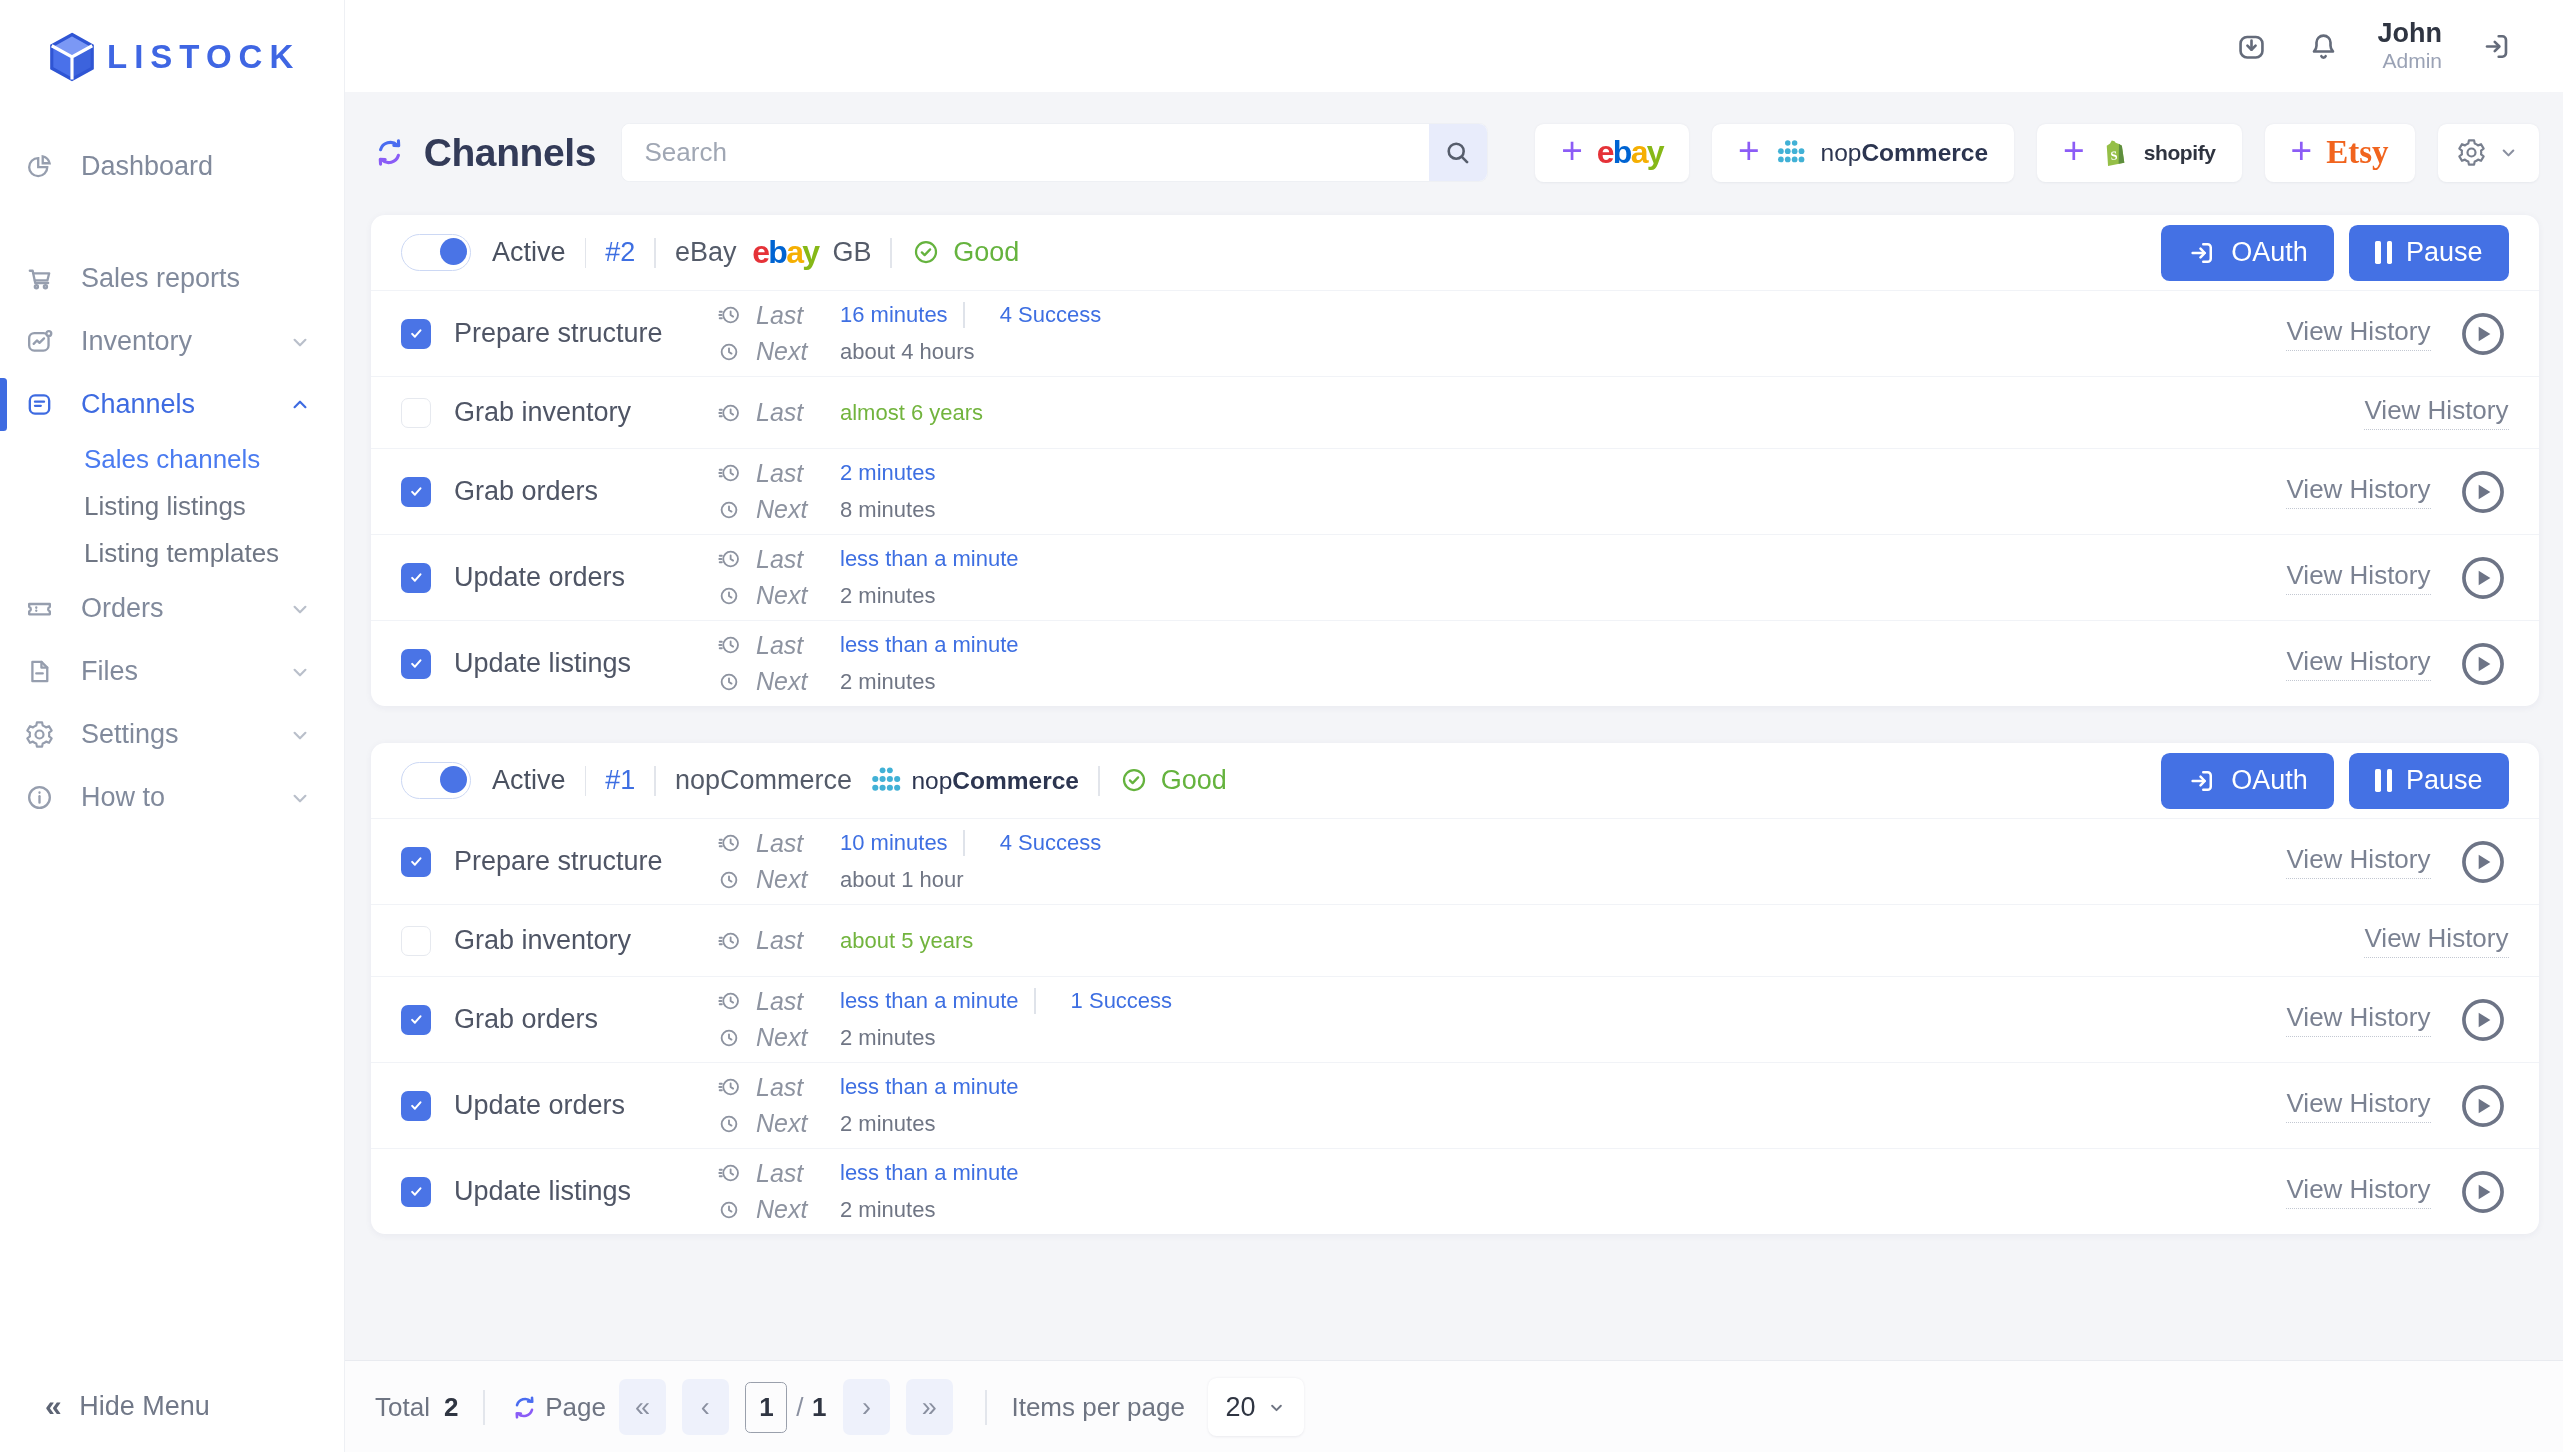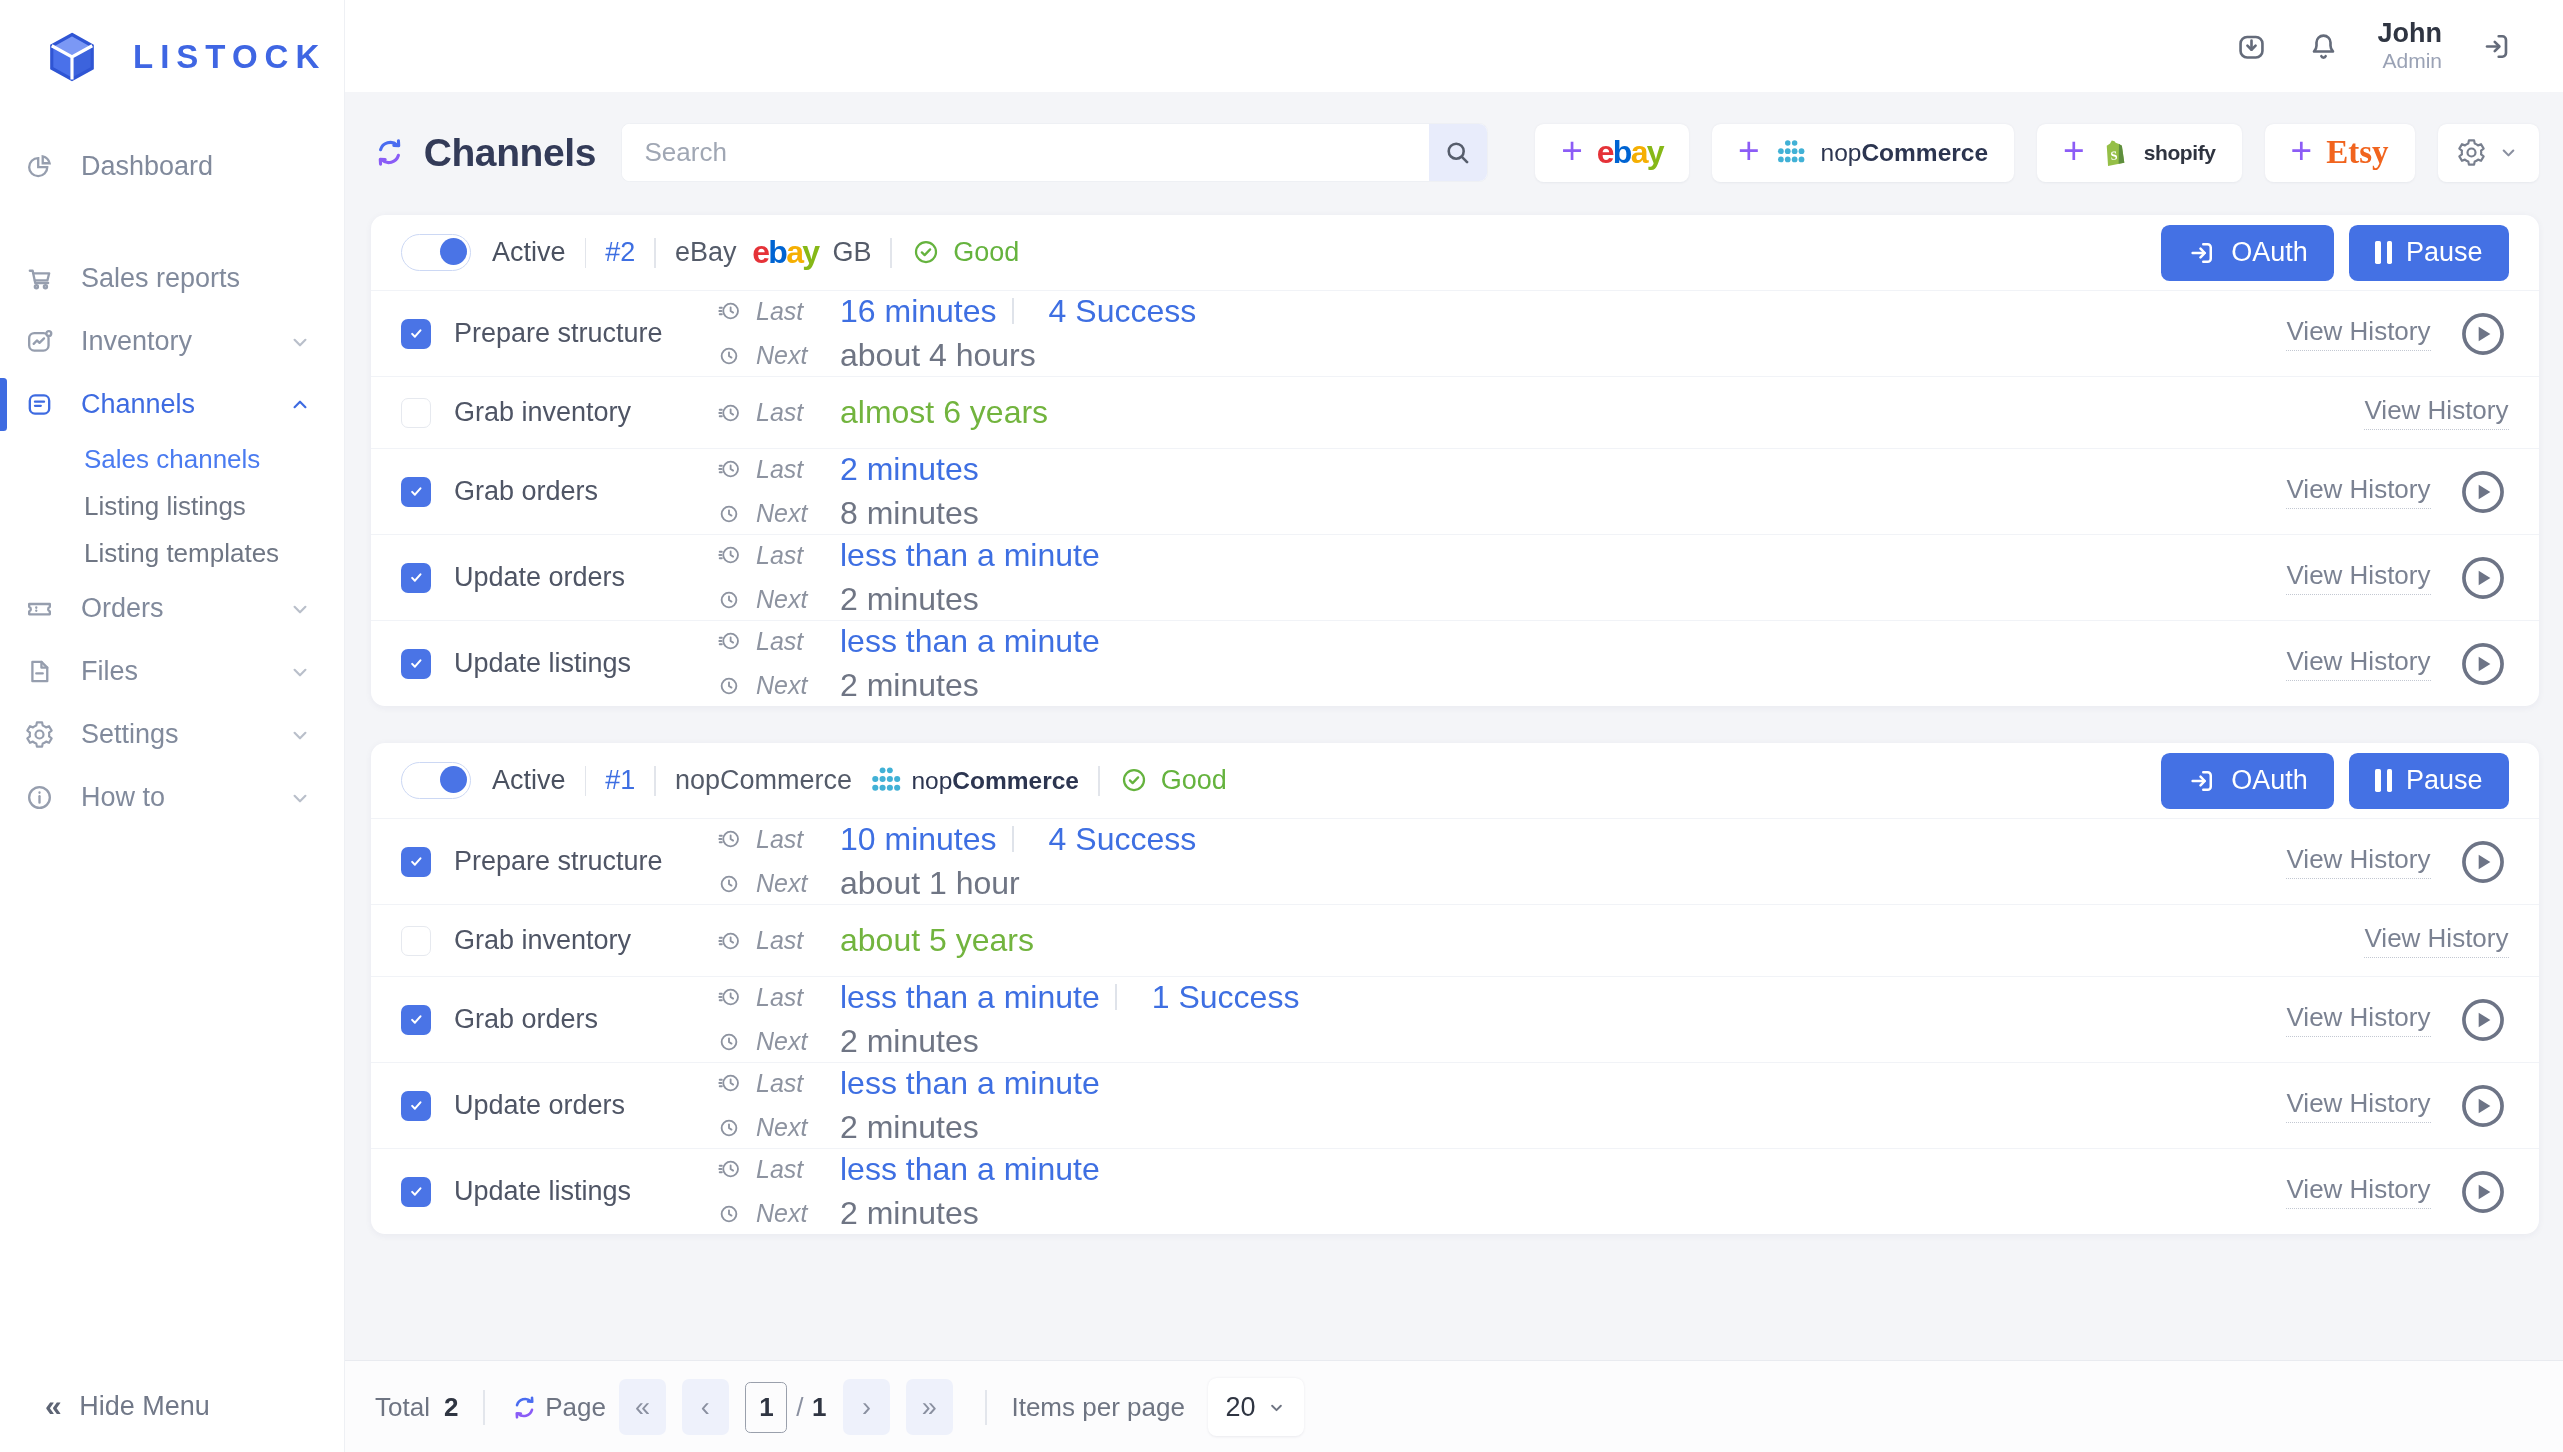--- a/index.html
+++ b/index.html
@@ -2,21 +2,21 @@
 <html style="font-size:14px"><head>
 <meta charset="utf-8">
 <style>
   * { margin:0; padding:0; box-sizing:border-box; }
   html,body { width:2563px; height:1453px; overflow:hidden; }
   body { font-family:"Liberation Sans", sans-serif; background:#f4f5f8; color:#4c5363; }
   .app { display:flex; width:100%; height:100%; }
 
   
   aside { width:345px; background:#ffffff; border-right:0.9px solid #eef0f4; position:relative; flex-shrink:0; }
-  .logo { display:flex; align-items:center; gap:34px; padding:30px 0 0 45px; }
+  .logo { display:flex; align-items:center; gap:8px; padding:30px 0 0 45px; }
   .logo-text { font-size:33px; font-weight:700; letter-spacing:7px; color:#3f66e3; }
   nav { margin-top:51px; }
   .nav-item { display:flex; align-items:center; gap:26px; height:63px; padding:0 31px 0 24px; color:#818a9c; font-size:27px; cursor:pointer; position:relative; }
   .nav-item svg { flex-shrink:0; }
   .nav-item .chev { margin-left:auto; }
   .nav-item.first { margin-bottom:49px; }
   .nav-item.active { color:#3e6be1; }
   .nav-item.active::before { content:""; position:absolute; left:0; top:5.2px; bottom:5.2px; width:7px; background:#3e6be1; border-radius:0 3.5px 3.5px 0; }
   .sub-item { height:47px; display:flex; align-items:center; padding-left:84px; font-size:26px; color:#6f московsk7684; color:#6f7684; cursor:pointer; }
   .sub-item.active { color:#4a7bf0; }
@@ -74,21 +74,21 @@
   .row.one { height:72px; }
   .task-left { display:flex; align-items:center; gap:23px; width:315px; flex-shrink:0; }
   .cb { width:30px; height:30px; border-radius:7px; display:flex; align-items:center; justify-content:center; cursor:pointer; flex-shrink:0; }
   .cb.checked { background:#4a74e6; }
   .cb.unchecked { background:#fff; border:1.7px solid #e6e9ef; }
   .task-label { font-size:27px; color:#4f5565; }
   .sched { display:flex; flex-direction:column; gap:7.9px; }
   .sline { display:flex; align-items:center; }
   .sline svg { margin-right:14px; }
   .slabel { font-style:italic; color:#8d93a0; font-size:25px; width:65px; }
-  .sval { font-size:32px; margin-left:19px; }
+  .sval { font-size:22px; margin-left:19px; }
   .sval.blue { color:#3e6fe2; }
   .sval.gray { color:#6f7584; }
   .sval.green { color:#72b43e; }
   .vdiv { width:1.7px; height:26px; background:#dfe3ea; margin:0 15.7px; }
   .row-right { margin-left:auto; display:flex; align-items:center; }
   .vh { color:#7b8292; font-size:26px; border-bottom:1.7px dotted #c3c8d2; padding-bottom:3.5px; cursor:pointer; white-space:nowrap; }
   .play { margin-left:26px; display:flex; cursor:pointer; }
 
   
   footer { height:93px; background:#fcfcfd; border-top:0.9px solid #e9ebf0; display:flex; align-items:center; padding-left:30px; font-size:26px; color:#6e7482; }

